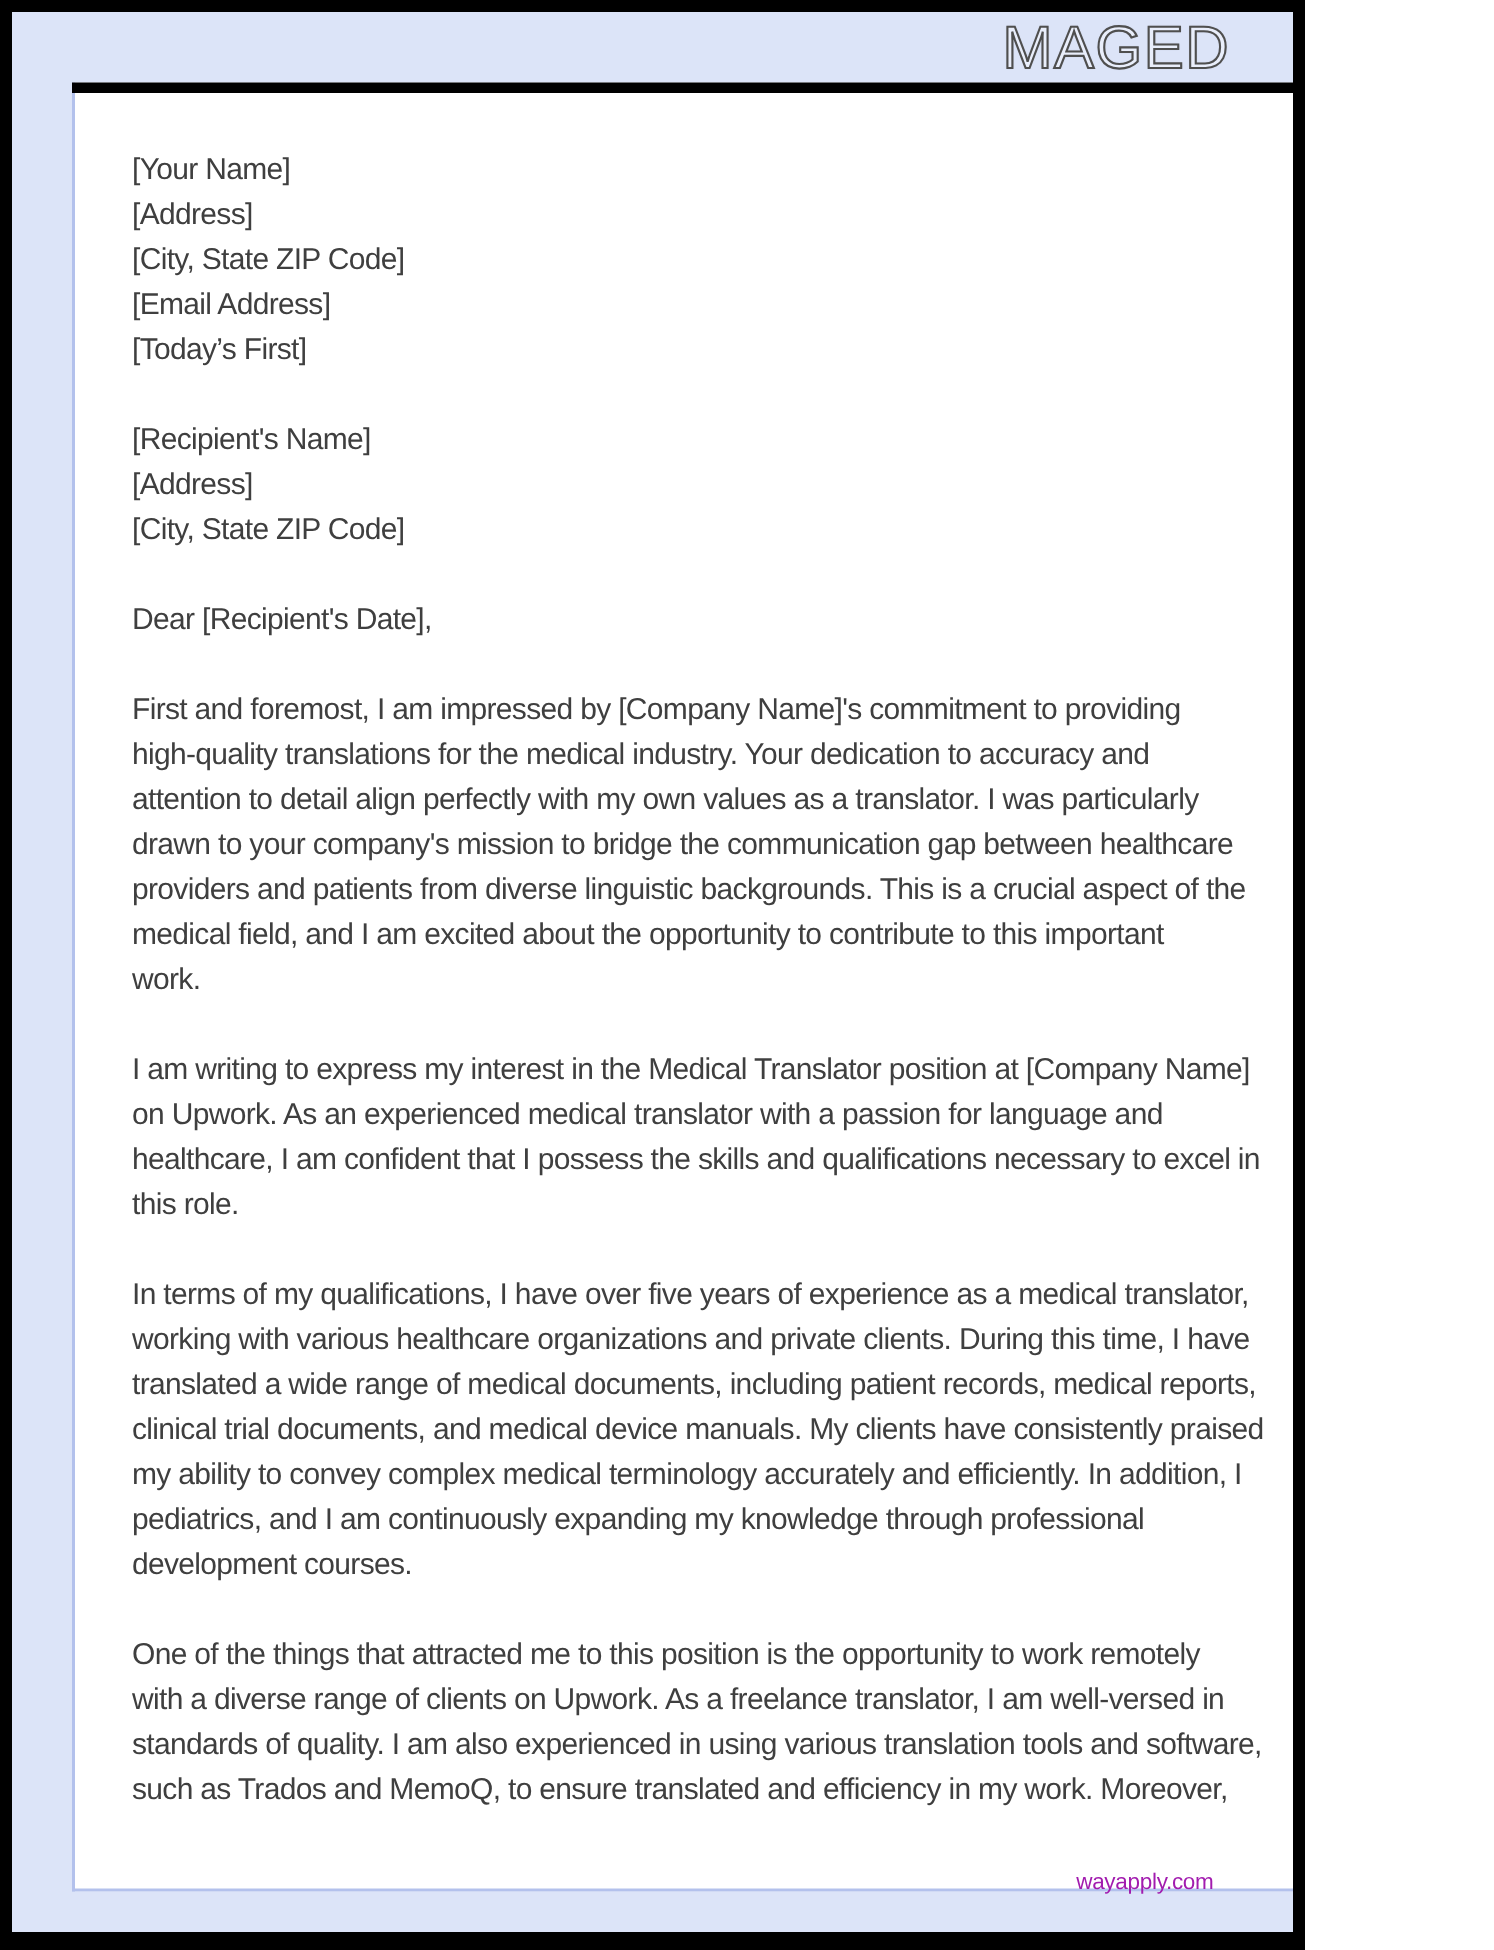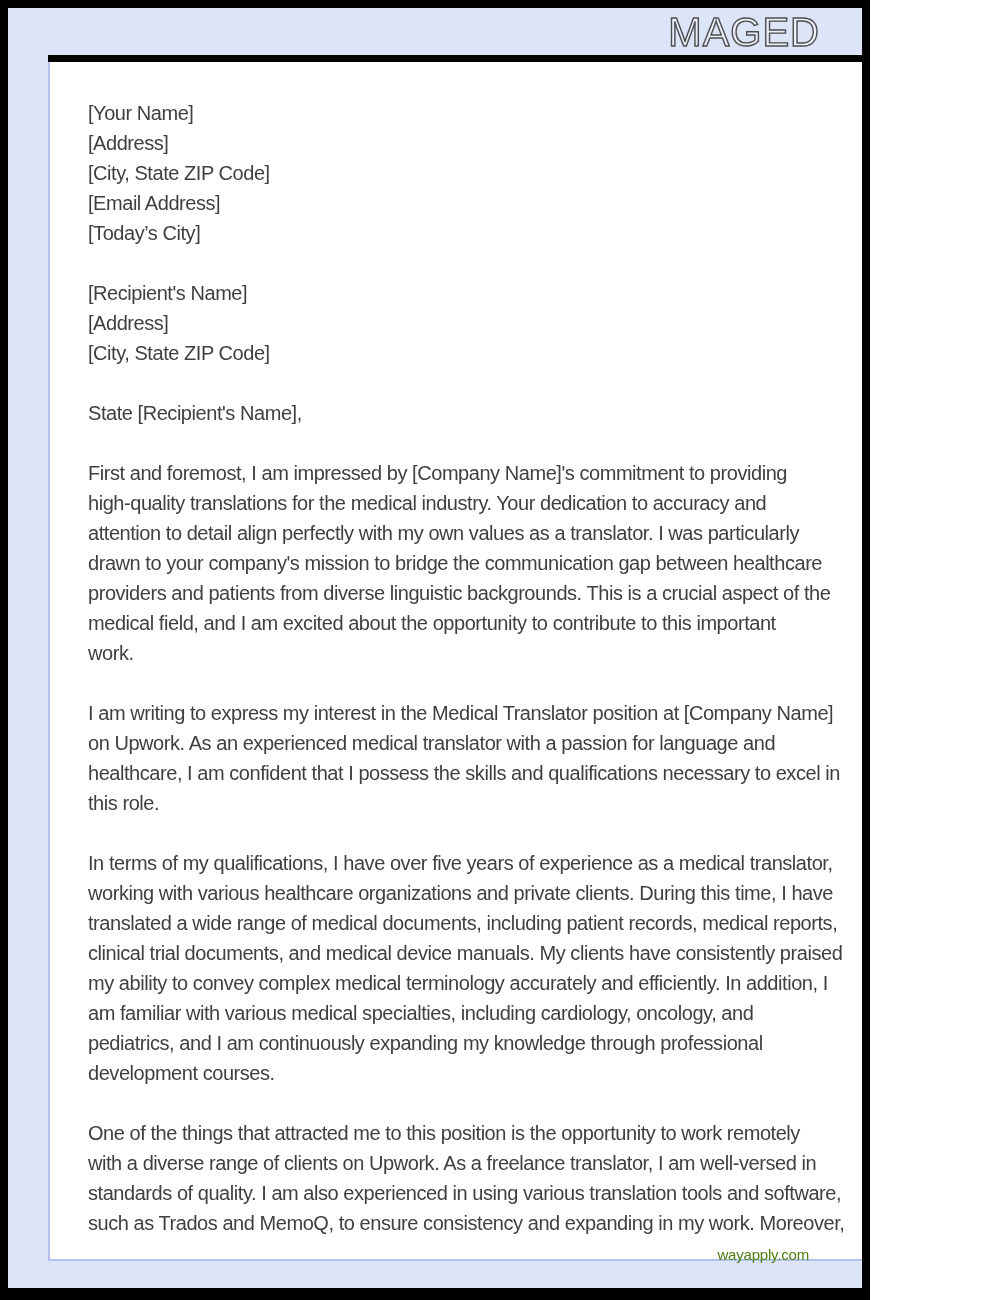--- a/index.html
+++ b/index.html
@@ -78,51 +78,51 @@
     white-space: nowrap;
   }
 
   .watermark {
     position: absolute;
     top: 1246px;
     right: 61px;
     z-index: 2;
     font-size: 15px;
     letter-spacing: -0.2px;
-    color: #4d7c0f;
+    color: #a21caf;
   }
 </style>
 </head>
 <body>
 
 <div class="canvas">
 
   <div class="logo">MAGED</div>
 
   <div class="page"></div>
   <div class="page-topbar"></div>
 
   <div class="letter">
 
     <div class="block">
       <div class="line">[Your Name]</div>
       <div class="line">[Address]</div>
       <div class="line">[City, State ZIP Code]</div>
       <div class="line">[Email Address]</div>
-      <div class="line">[Today’s City]</div>
+      <div class="line">[Today’s First]</div>
     </div>
 
     <div class="block">
       <div class="line">[Recipient's Name]</div>
       <div class="line">[Address]</div>
       <div class="line">[City, State ZIP Code]</div>
     </div>
 
     <div class="block">
-      <div class="line">State [Recipient's Name],</div>
+      <div class="line">Dear [Recipient's Date],</div>
     </div>
 
     <div class="block">
       <div class="line">First and foremost, I am impressed by [Company Name]'s commitment to providing</div>
       <div class="line">high-quality translations for the medical industry. Your dedication to accuracy and</div>
       <div class="line">attention to detail align perfectly with my own values as a translator. I was particularly</div>
       <div class="line">drawn to your company's mission to bridge the communication gap between healthcare</div>
       <div class="line">providers and patients from diverse linguistic backgrounds. This is a crucial aspect of the</div>
       <div class="line">medical field, and I am excited about the opportunity to contribute to this important</div>
       <div class="line">work.</div>
@@ -134,30 +134,29 @@
       <div class="line">healthcare, I am confident that I possess the skills and qualifications necessary to excel in</div>
       <div class="line">this role.</div>
     </div>
 
     <div class="block">
       <div class="line">In terms of my qualifications, I have over five years of experience as a medical translator,</div>
       <div class="line">working with various healthcare organizations and private clients. During this time, I have</div>
       <div class="line">translated a wide range of medical documents, including patient records, medical reports,</div>
       <div class="line">clinical trial documents, and medical device manuals. My clients have consistently praised</div>
       <div class="line">my ability to convey complex medical terminology accurately and efficiently. In addition, I</div>
-      <div class="line">am familiar with various medical specialties, including cardiology, oncology, and</div>
       <div class="line">pediatrics, and I am continuously expanding my knowledge through professional</div>
       <div class="line">development courses.</div>
     </div>
 
     <div class="block">
       <div class="line">One of the things that attracted me to this position is the opportunity to work remotely</div>
       <div class="line">with a diverse range of clients on Upwork. As a freelance translator, I am well-versed in</div>
       <div class="line">standards of quality. I am also experienced in using various translation tools and software,</div>
-      <div class="line">such as Trados and MemoQ, to ensure consistency and expanding in my work. Moreover,</div>
+      <div class="line">such as Trados and MemoQ, to ensure translated and efficiency in my work. Moreover,</div>
     </div>
 
   </div>
 
   <div class="watermark">wayapply.com</div>
 
   <div class="frame frame-top"></div>
   <div class="frame frame-left"></div>
   <div class="frame frame-right"></div>
   <div class="frame frame-bottom"></div>

